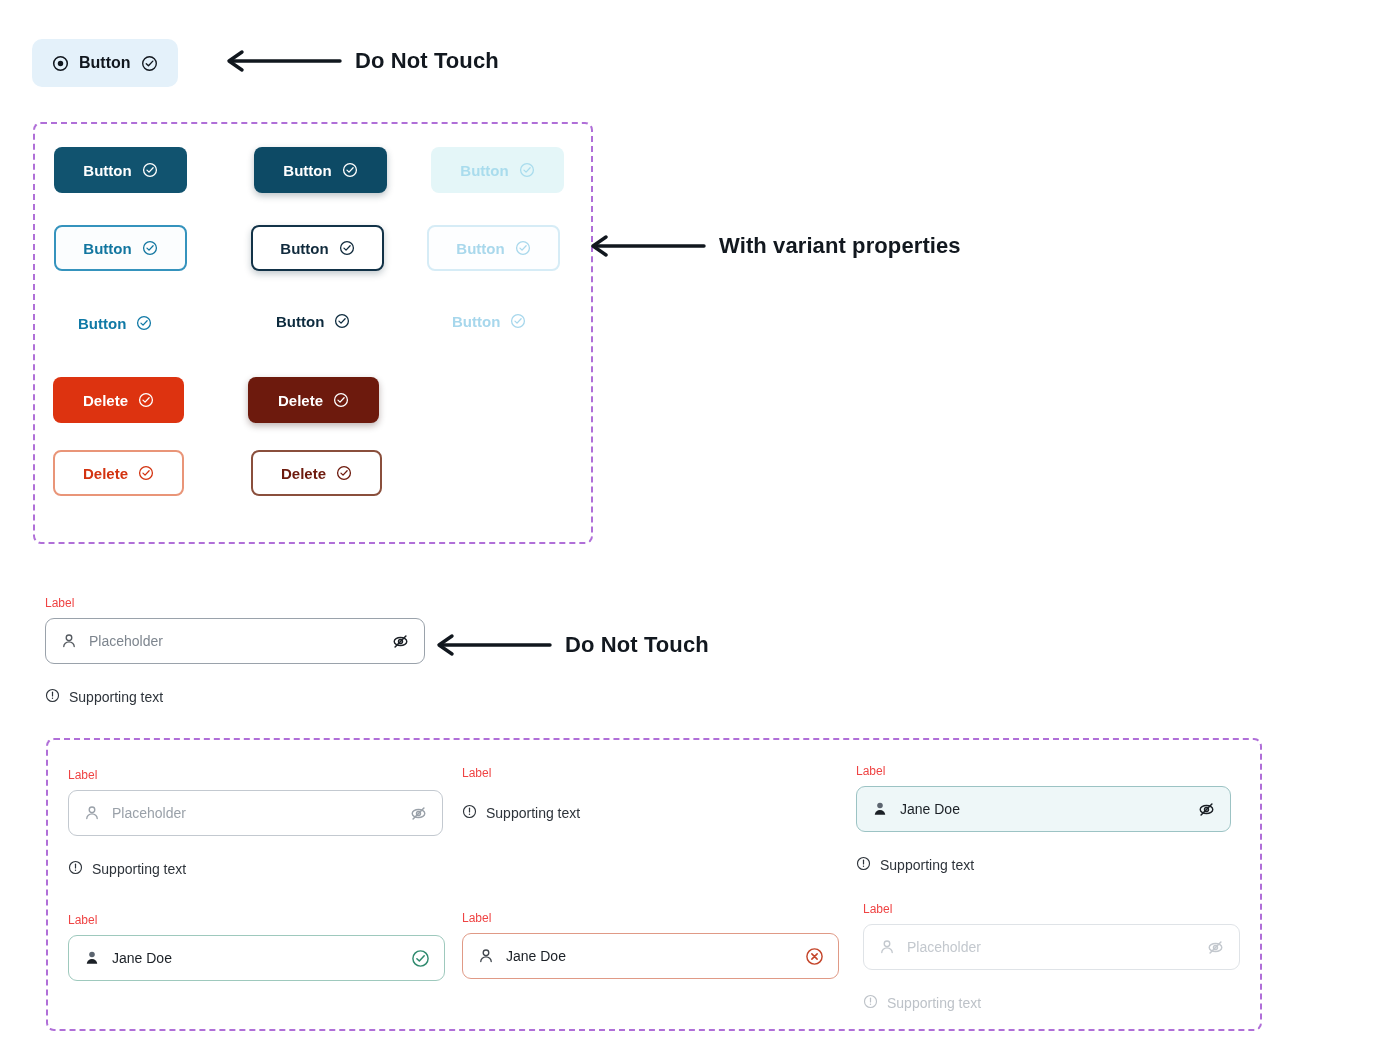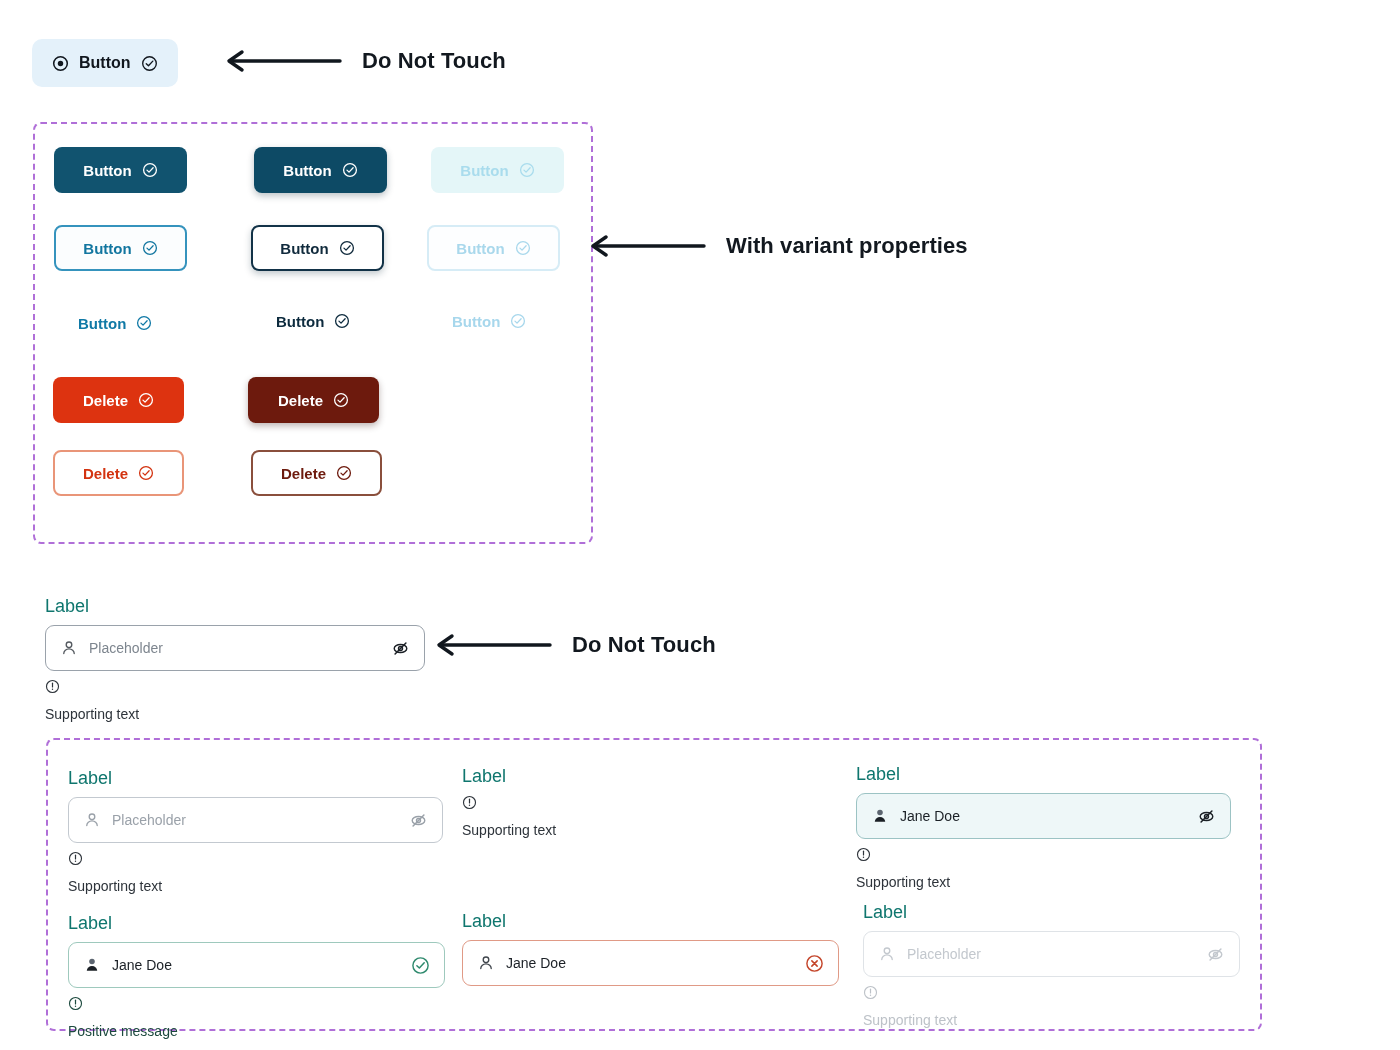--- a/index.html
+++ b/index.html
@@ -6,21 +6,21 @@
   html, body {
     margin: 0; padding: 0;
     width: 1400px; height: 1050px;
     background: #ffffff;
     font-family: "Liberation Sans", sans-serif;
     overflow: hidden;
   }
   .page { position: relative; width: 1400px; height: 1050px; border-radius: 24px; }
 
   
-  .annot { position: absolute; display: flex; align-items: center; gap: 20px; }
+  .annot { position: absolute; display: flex; align-items: center; gap: 13px; }
   .annot-arrow { display: block; }
   .annot-text {
     font-size: 22px; font-weight: bold; color: #12181f;
     letter-spacing: .1px; white-space: nowrap;
   }
 
   
   .frame {
     position: absolute;
     border: 2px dashed #b06fd8;
@@ -66,39 +66,39 @@
   
   .btn-del       { background: #dd3310; color: #ffffff; }
   .btn-del-hover { background: #6d1a0d; color: #ffffff;
                    box-shadow: 0 3px 7px rgba(40,10,5,.3); }
   .btn-del-out       { background: #ffffff; color: #d33310; border-color: #e99578; }
   .btn-del-out-hover { background: #ffffff; color: #6d1a0d; border-color: #8a4f3c; }
 
   
   .field { position: absolute; }
   .field-label {
-    font-size: 18px; color: #0f766e; margin-bottom: 8px; display: block;
+    font-size: 12px; color: #ef4444; margin-bottom: 8px; display: block;
   }
   .field-box {
     display: flex; align-items: center; gap: 11px;
     height: 46px; padding: 0 14px;
     border: 1.5px solid #9aa2ab; border-radius: 9px;
     background: #ffffff;
   }
   .field-box .lead { display: inline-flex; flex: 0 0 auto; }
   .field-box .val {
     flex: 1 1 auto; font-size: 14px; color: #1b2026;
     font-family: "Liberation Sans", sans-serif;
     overflow: hidden; white-space: nowrap;
   }
   .field-box .val.ph { color: #7d858e; }
   .field-box .trail { display: inline-flex; flex: 0 0 auto; }
   .field-help {
-    display: flex; gap: 9px;
-    margin-top: 8px; font-size: 14px; color: #2d333a; flex-direction: column;
+    display: flex; align-items: center; gap: 9px;
+    margin-top: 24px; font-size: 14px; color: #2d333a;
   }
 
   
   .f-default .field-box { border-color: #c3c9d0; }
   .f-default .val.ph    { color: #9aa1a9; }
 
   .f-focus .field-box   { border-color: #46505b; box-shadow: 0 2px 6px rgba(25,35,45,.15); }
   .f-focus .val         { color: #1b2026; }
 
   .f-filled .field-box  { border-color: #9cc3c4; background: #eef7f8; }
@@ -406,30 +406,20 @@
           </svg>
       </span>
       <span class="val">Jane Doe</span>
       <span class="trail">
         <svg width="19" height="19" viewBox="0 0 20 20">
             <circle cx="10" cy="10" r="8" fill="none" stroke="#2f8a6e" stroke-width="1.5"></circle>
             <path d="M6.2 10.2 L8.8 12.7 L13.9 7.2" fill="none" stroke="#2f8a6e" stroke-width="1.6" stroke-linecap="round" stroke-linejoin="round"></path>
           </svg>
       </span>
     </div>
-    <div class="field-help">
-      <span>
-        <svg width="15" height="15" viewBox="0 0 20 20">
-            <circle cx="10" cy="10" r="8" fill="none" stroke="#1d4a3f" stroke-width="1.5"></circle>
-            <path d="M10 5.6 v5" stroke="#1d4a3f" stroke-width="1.6" stroke-linecap="round"></path>
-            <circle cx="10" cy="13.7" r="0.95" fill="#1d4a3f"></circle>
-          </svg>
-      </span>
-      <span>Positive message</span>
-    </div>
   </div>
 
   <div class="field f-error" style="left:462px; top:911px; width:377px;">
     <span class="field-label">Label</span>
     <div class="field-box">
       <span class="lead">
         <svg width="18" height="18" viewBox="0 0 20 20">
             <circle cx="10" cy="6.4" r="3.1" fill="none" stroke="#40464d" stroke-width="1.5"></circle>
             <path d="M4.2 16.2 a5.8 5.2 0 0 1 11.6 0" fill="none" stroke="#40464d" stroke-width="1.5" stroke-linecap="round"></path>
           </svg>

